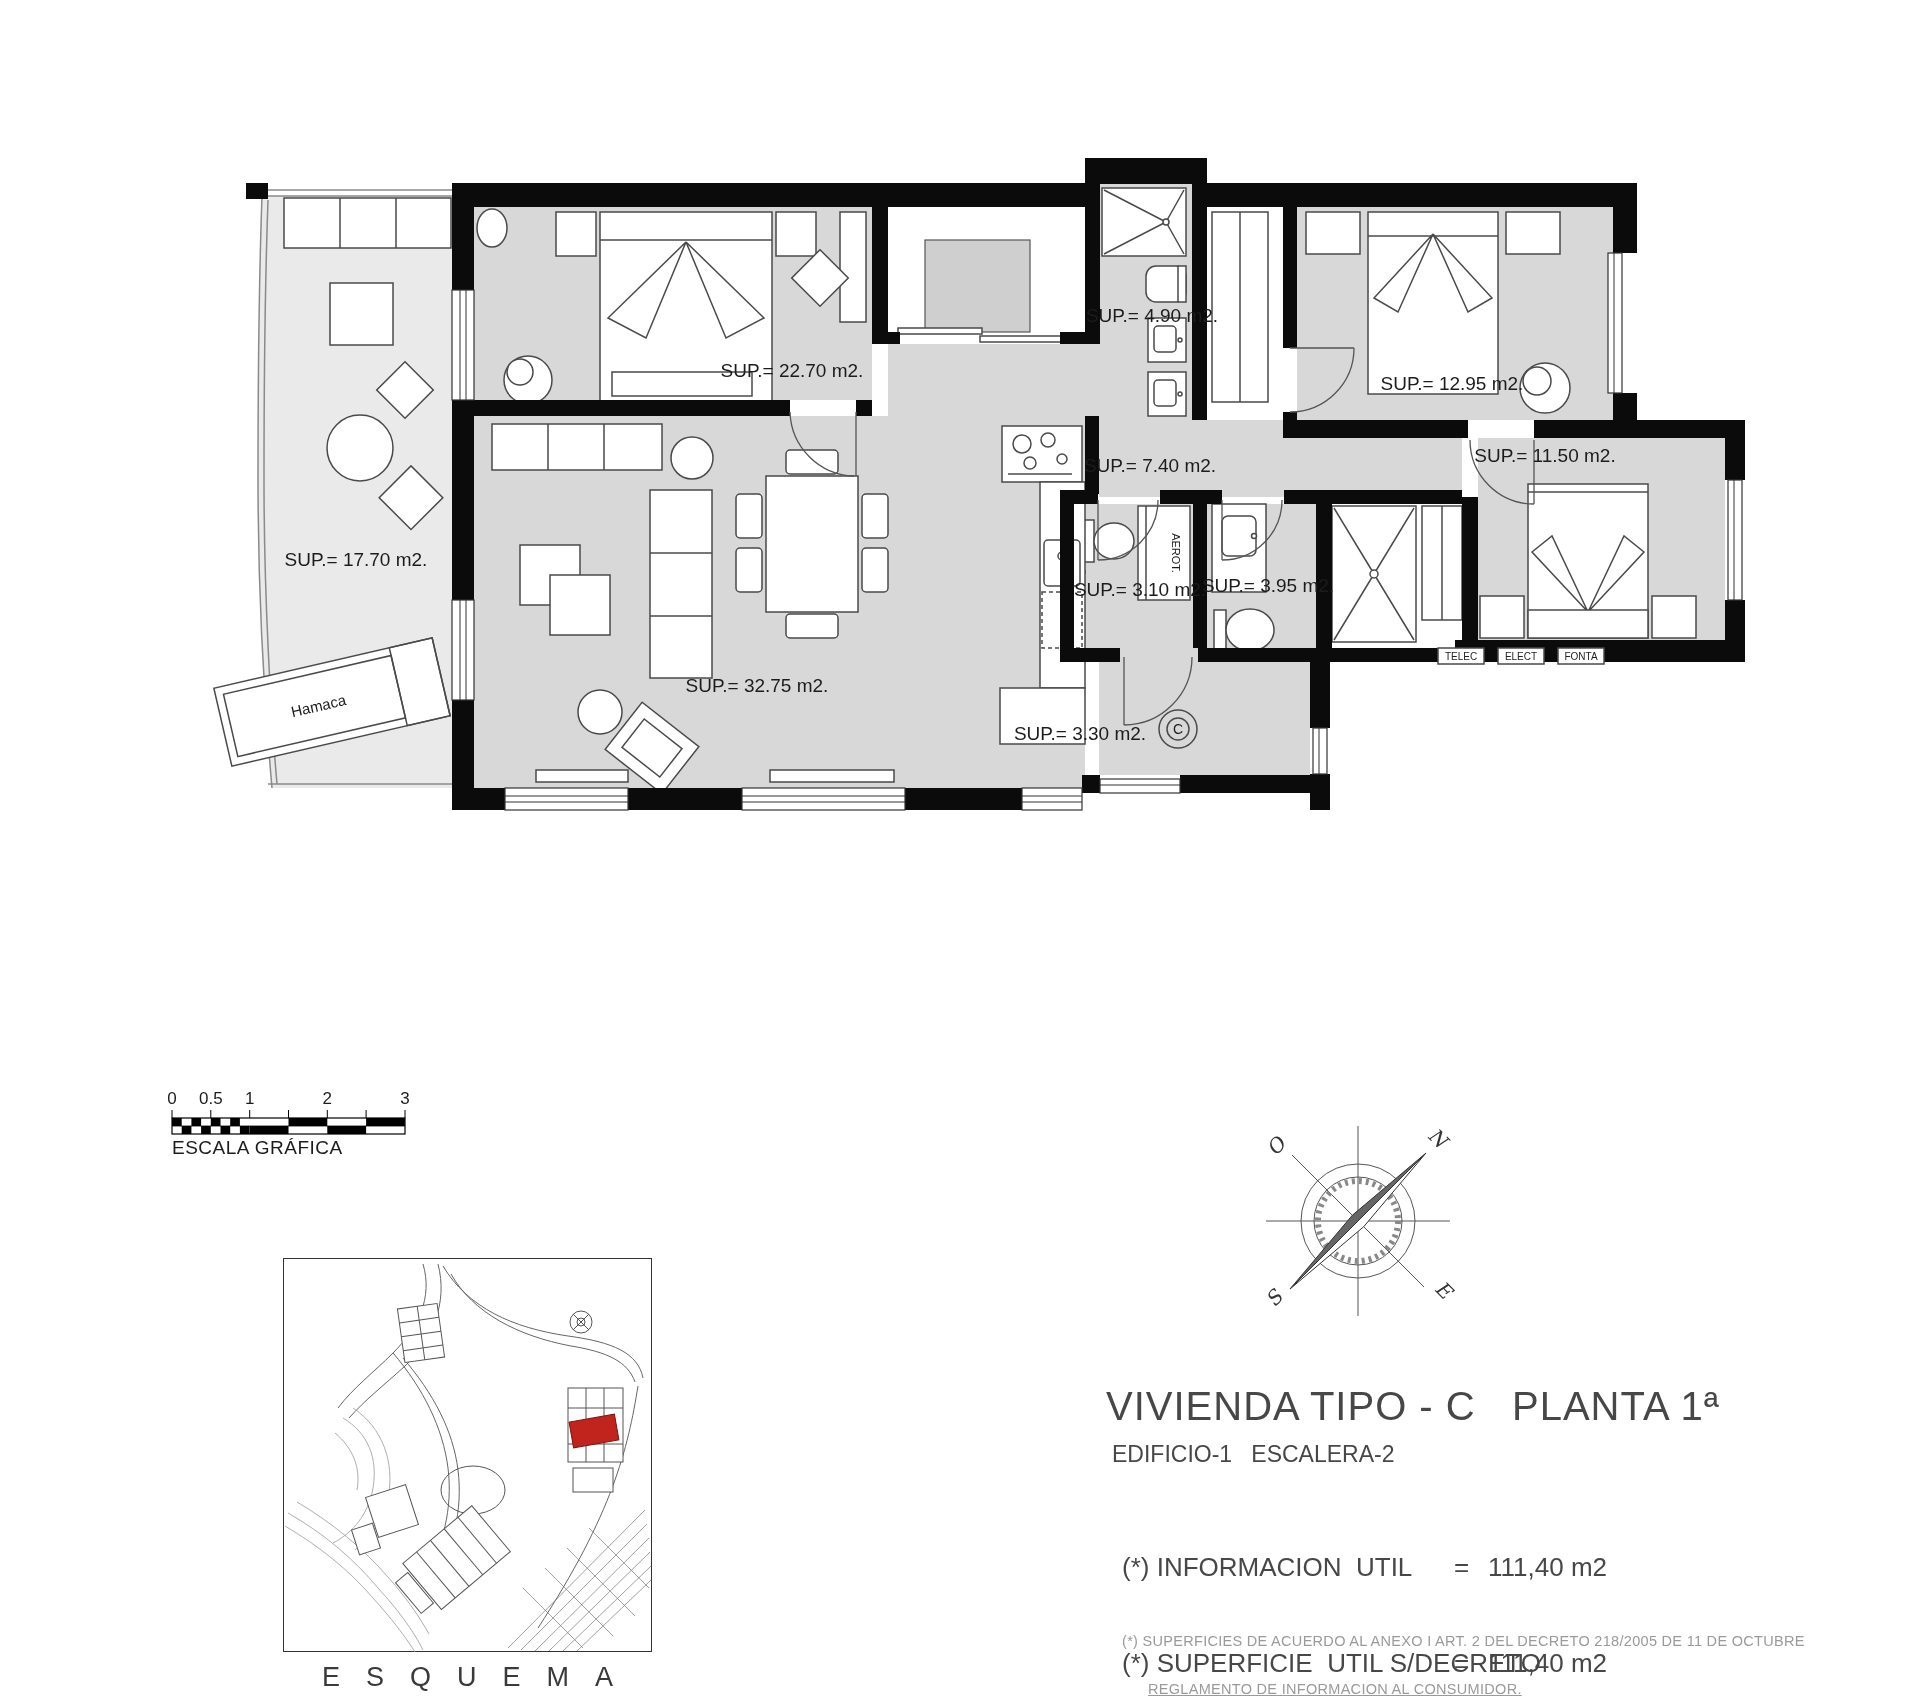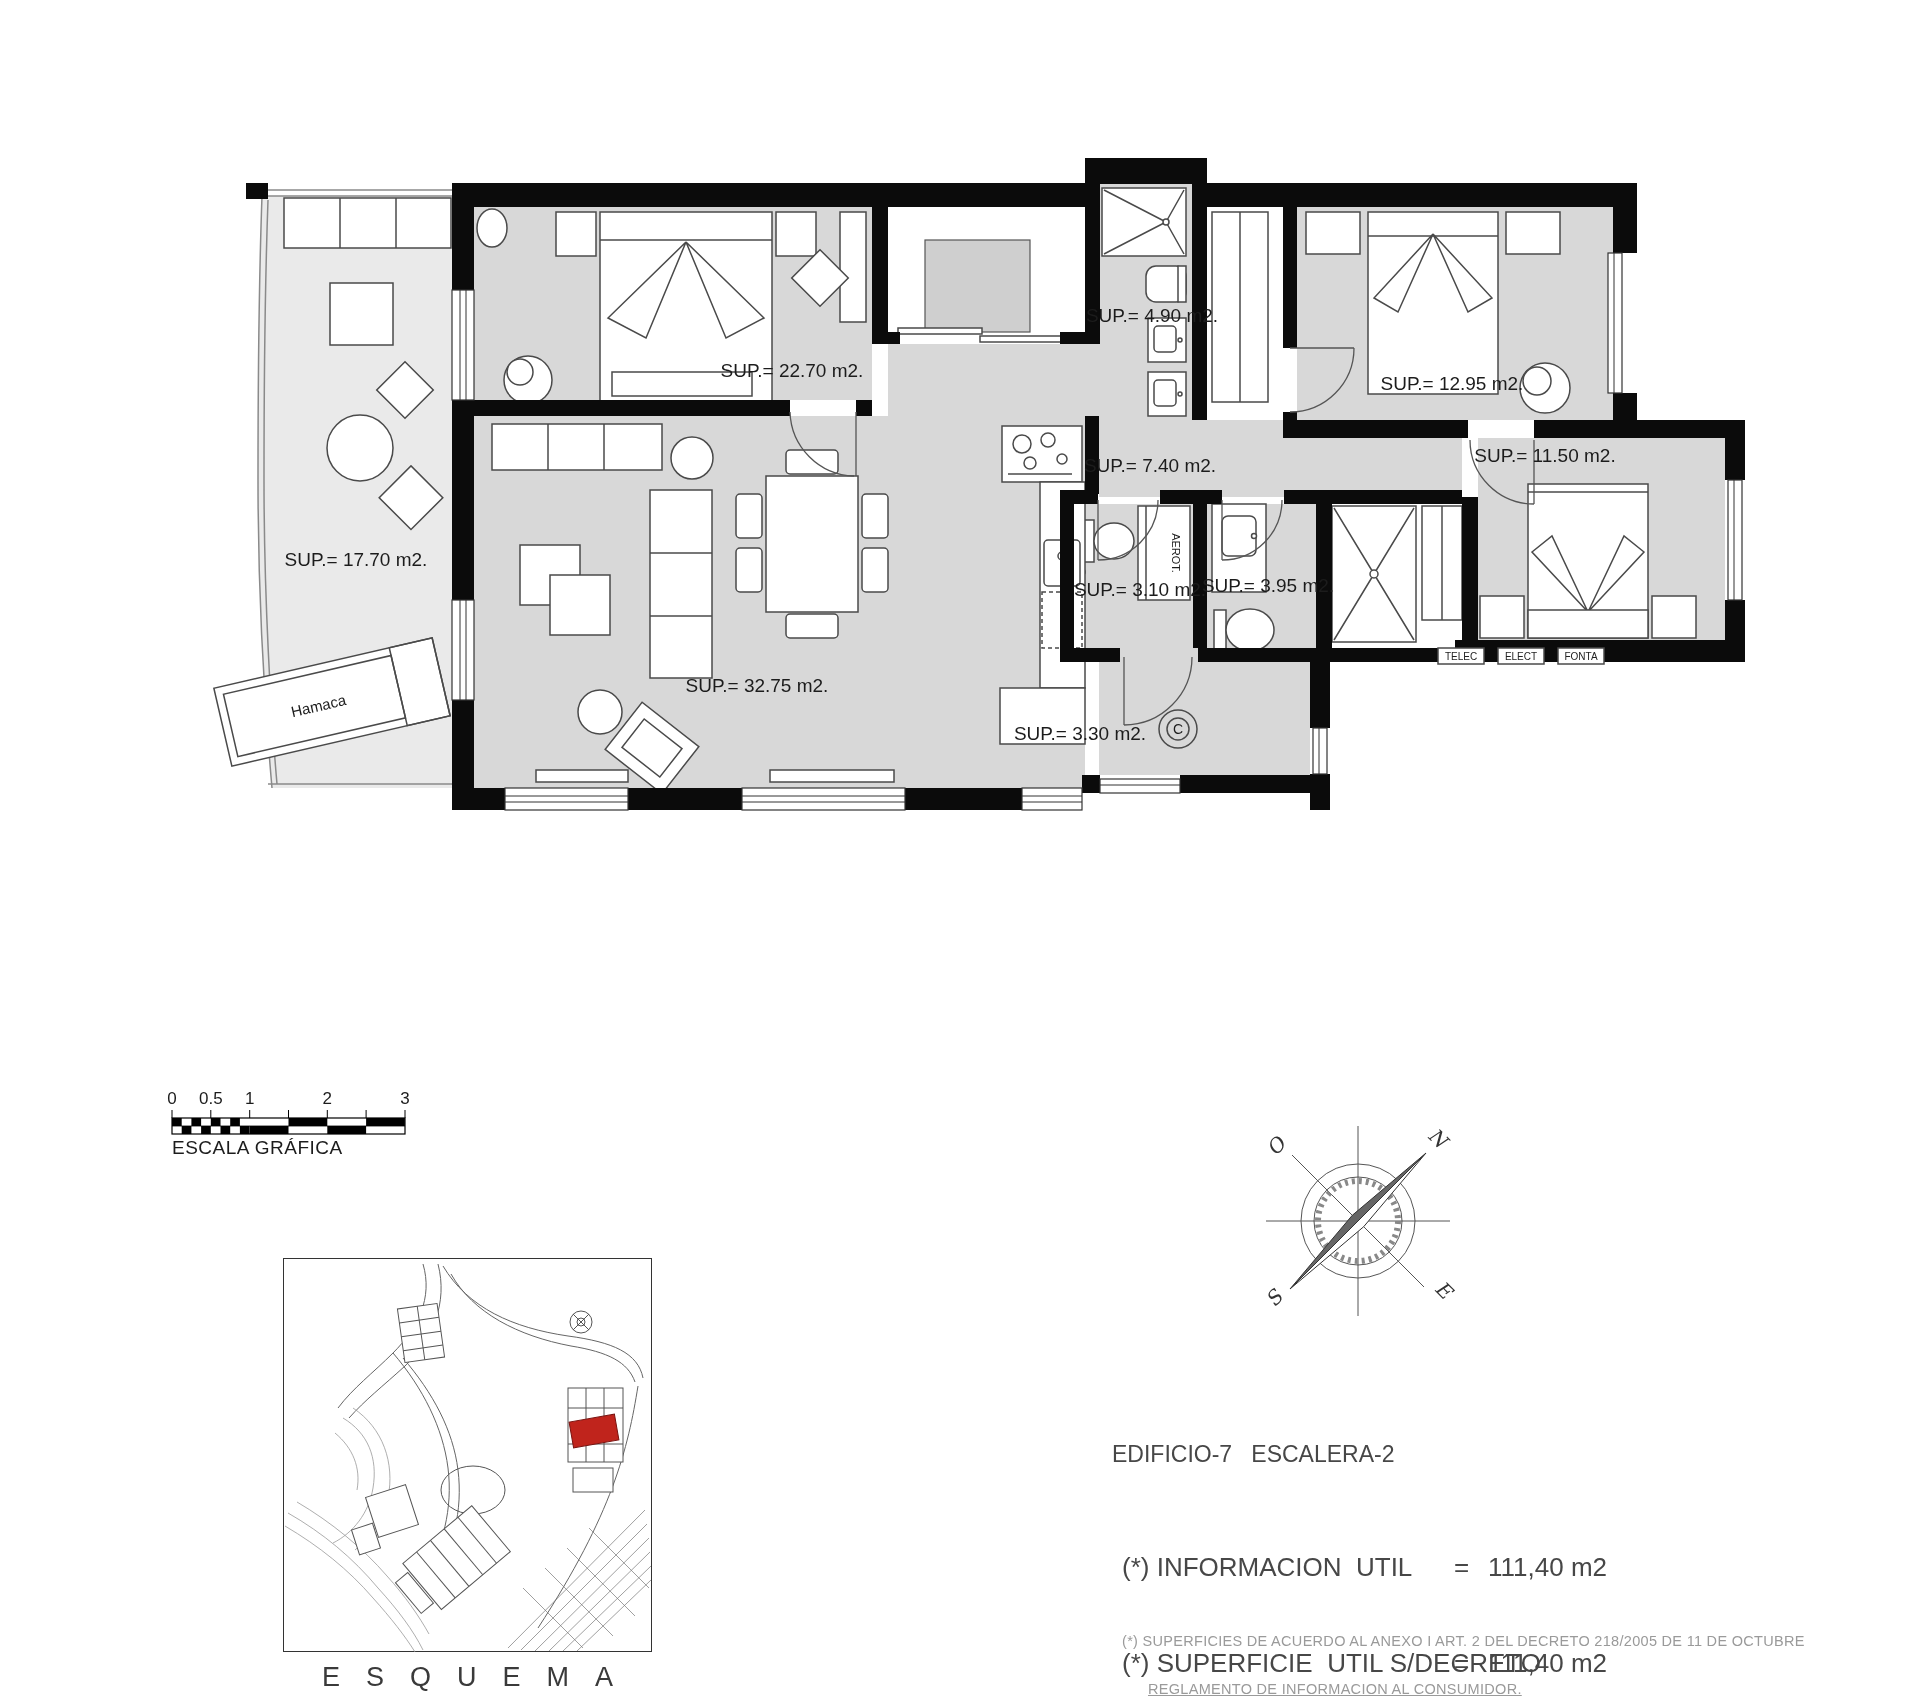--- a/index.html
+++ b/index.html
@@ -458,21 +458,22 @@
       <line x1="280" y1="393" x2="368" y2="308"></line>
         <line x1="294" y1="393" x2="368" y2="322"></line>
       <line x1="240" y1="330" x2="300" y2="390"></line>
         <line x1="262" y1="310" x2="330" y2="378"></line>
       <line x1="284" y1="290" x2="352" y2="358"></line>
         <line x1="306" y1="270" x2="366" y2="330"></line>
     </g>
   </svg>
   <div id="esq-caption">ESQUEMA</div>
 
-  <div class="tb" id="tb-subtitle">EDIFICIO-7   ESCALERA-2</div>
+  <div class="tb" id="tb-title">VIVIENDA TIPO - C   PLANTA 1ª</div>
+  <div class="tb" id="tb-subtitle">EDIFICIO-1   ESCALERA-2</div>
 
   <div class="tb" id="tb-table">
     <div class="tb-row">
       <span class="tb-label">(*) INFORMACION  UTIL</span>
       <span class="tb-eq">=</span>
       <span class="tb-val">111,40 m2</span>
     </div>
     <div class="tb-row">
       <span class="tb-label">(*) SUPERFICIE  UTIL S/DECRETO</span>
       <span class="tb-eq">=</span>

